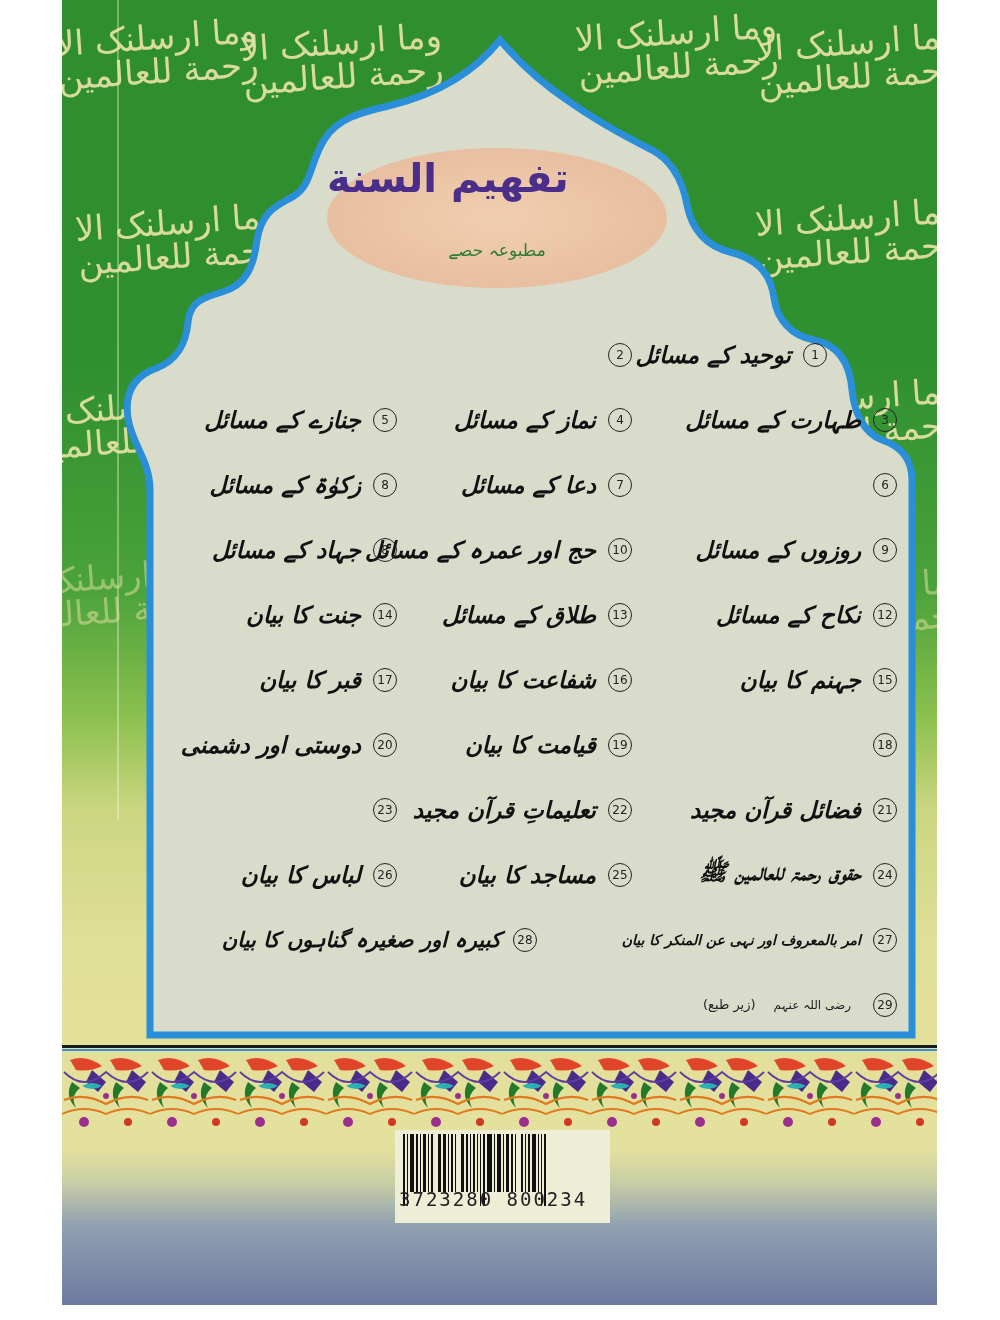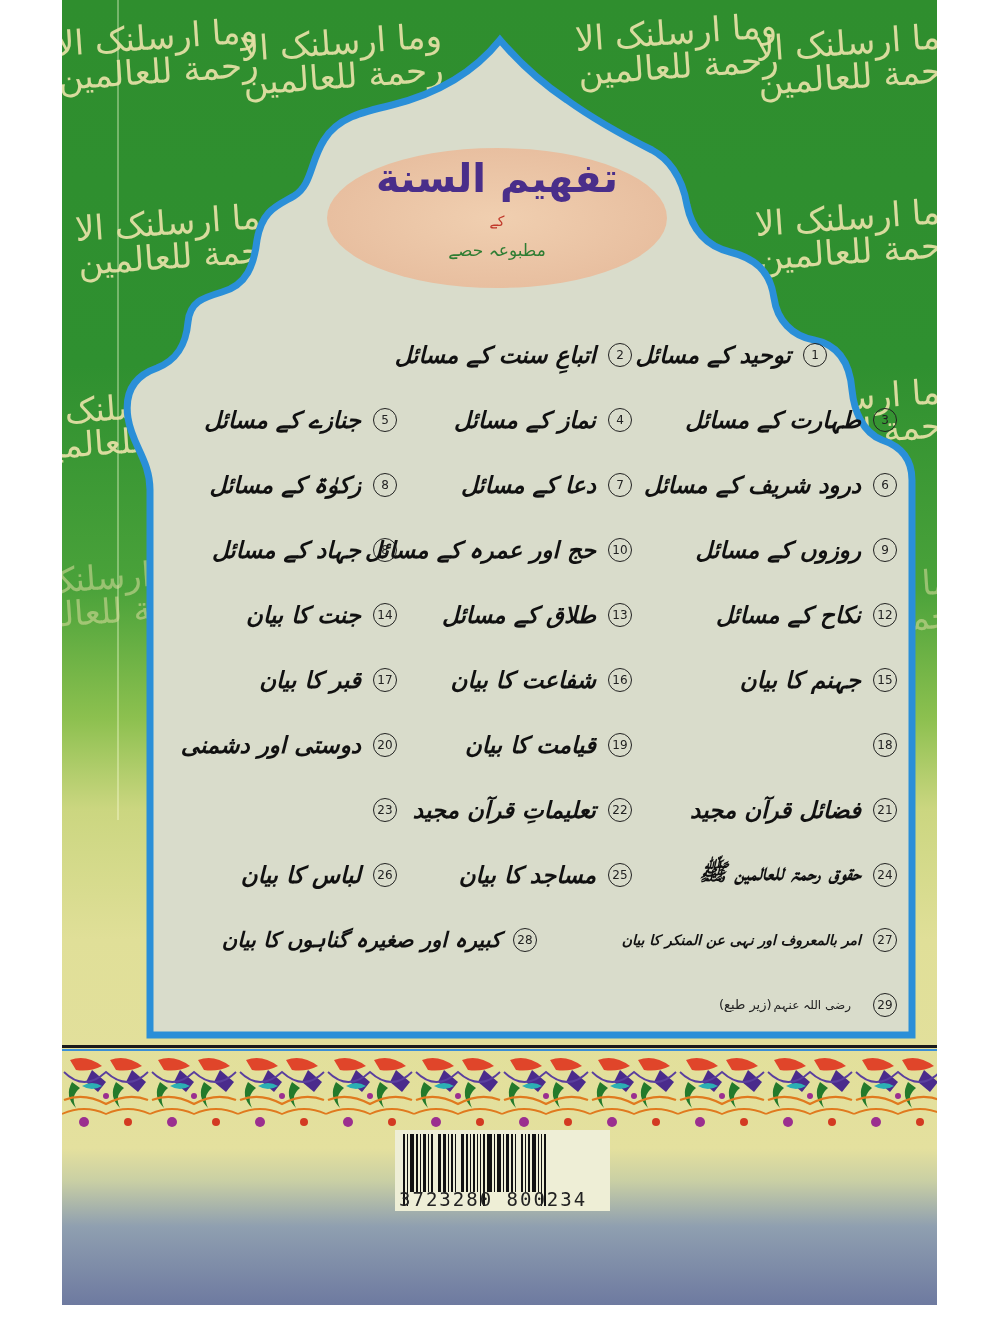--- a/index.html
+++ b/index.html
@@ -8,39 +8,39 @@
   .cover{position:absolute;left:62px;top:0;width:875px;height:1305px;overflow:hidden;
     background:linear-gradient(to bottom,#2f8e2e 0%,#2f9030 28%,#4aa23a 45%,#8cc04f 55%,#cbd680 62%,#e0df98 72%,#e4e09e 88%,#c9cfa4 90.5%,#8f9fb0 94%,#6e7aa0 100%);}
   .pattern{position:absolute;left:0;top:0;width:875px;height:820px;overflow:hidden;}
   .callig{position:absolute;color:#e8e2a8;font-family:"DejaVu Serif",serif;font-size:34px;line-height:34px;
     direction:rtl;text-align:center;width:210px;opacity:.92;letter-spacing:-1px;transform:rotate(-4deg);}
   .callig span{display:block;}
   .spine-line{position:absolute;left:55px;top:0;width:2px;height:1010px;background:rgba(255,255,220,.35);}
   svg.frame{position:absolute;left:0;top:0;}
   .title-oval{position:absolute;left:265px;top:148px;width:340px;height:140px;border-radius:50%;
     background:radial-gradient(ellipse at center,#f0cfb0 0%,#e8bfa0 70%,#e2b595 100%);}
-  .book-title{position:absolute;left:265px;top:155px;width:340px;text-align:center;color:#4a2e8a;
+  .book-title{position:absolute;left:265px;top:155px;width:340px;text-align:left;color:#4a2e8a;
     font-family:"DejaVu Sans",sans-serif;font-weight:bold;font-size:40px;direction:rtl;}
   .sub1{position:absolute;left:265px;top:213px;width:340px;text-align:center;color:#c0392b;font-size:14px;direction:rtl;}
   .sub2{position:absolute;left:265px;top:240px;width:340px;text-align:center;color:#2e7d32;font-size:17px;direction:rtl;letter-spacing:6px;}
   .list{position:absolute;left:105px;top:322px;width:730px;direction:rtl;}
   .row{display:flex;flex-direction:row;height:65px;align-items:center;}
   .item{display:flex;flex-direction:row;align-items:center;direction:rtl;white-space:nowrap;}
   .c1{width:265px;}
   .c2{width:235px;}
   .c3{width:230px;}
   .num{width:22px;height:22px;border:1.6px solid #222;border-radius:50%;display:inline-flex;align-items:center;
     justify-content:center;font-size:12px;color:#222;margin-left:12px;flex:none;font-family:"DejaVu Sans",sans-serif;direction:ltr;}
   .label{font-family:"DejaVu Serif",serif;font-size:23px;color:#111;font-weight:bold;font-style:italic;}
-  .note{font-size:13px;color:#222;margin-right:2px;font-family:"DejaVu Sans",sans-serif;}
+  .note{font-size:13px;color:#222;margin-right:18px;font-family:"DejaVu Sans",sans-serif;}
   .honor{font-size:12px;color:#222;margin-right:10px;vertical-align:super;}
   .border-rule{position:absolute;left:0;top:1045px;width:875px;height:3px;background:#1a1a1a;}
   .border-rule2{position:absolute;left:0;top:1049px;width:875px;height:2px;background:#3b8fd6;}
   svg.orn{position:absolute;left:0;top:1052px;}
-  .barcode{position:absolute;left:333px;top:1130px;width:215px;height:81px;background:#eeeed6;}
+  .barcode{position:absolute;left:333px;top:1130px;width:215px;height:93px;background:#eeeed6;}
   .bars{position:absolute;left:8px;top:4px;width:200px;height:60px;display:flex;align-items:flex-start;}
   .bar{height:58px;background:#111;margin-right:2px;}
   .bar.long{height:72px;}
   .bc-digits{position:absolute;left:4px;top:58px;width:210px;font-family:"DejaVu Sans Mono",monospace;
     font-size:19px;color:#222;letter-spacing:2px;direction:ltr;}
 </style>
 </head>
 <body>
 
 <div class="cover">
@@ -97,52 +97,49 @@
              C 730 336, 715 320, 712 298
              C 708 270, 692 258, 668 252
              C 645 246, 630 230, 625 205
              C 620 175, 605 158, 590 150
              C 560 135, 530 118, 505 100
              C 475 80, 455 60, 438 40 Z" fill="#d9dccb" stroke="#2a8fd8" stroke-width="7"></path>
   </svg>
 
   <div class="title-oval"></div>
   <div class="book-title">تفهیم السنة</div>
-  <div class="sub1">کے</div>
   <div class="sub2">مطبوعہ حصے</div>
 
   <div class="list">
     <div class="row">
       <div class="item c1" style="padding-right:70px;width:195px;">
         <span class="num">1</span>
         <span class="label">توحید کے مسائل</span>
       </div>
       <div class="item c2">
         <span class="num">2</span>
-        <span class="label">اتباعِ سنت کے مسائل</span>
       </div>
     </div>
     <div class="row">
       <div class="item c1">
           <span class="num">3</span>
           <span class="label">طہارت کے مسائل</span>
         </div>
       <div class="item c2">
           <span class="num">4</span>
           <span class="label">نماز کے مسائل</span>
         </div>
       <div class="item c3">
           <span class="num">5</span>
           <span class="label">جنازے کے مسائل</span>
         </div>
     </div>
     <div class="row">
       <div class="item c1">
           <span class="num">6</span>
-          <span class="label">درود شریف کے مسائل</span>
         </div>
       <div class="item c2">
           <span class="num">7</span>
           <span class="label">دعا کے مسائل</span>
         </div>
       <div class="item c3">
           <span class="num">8</span>
           <span class="label">زکوٰۃ کے مسائل</span>
         </div>
     </div>

